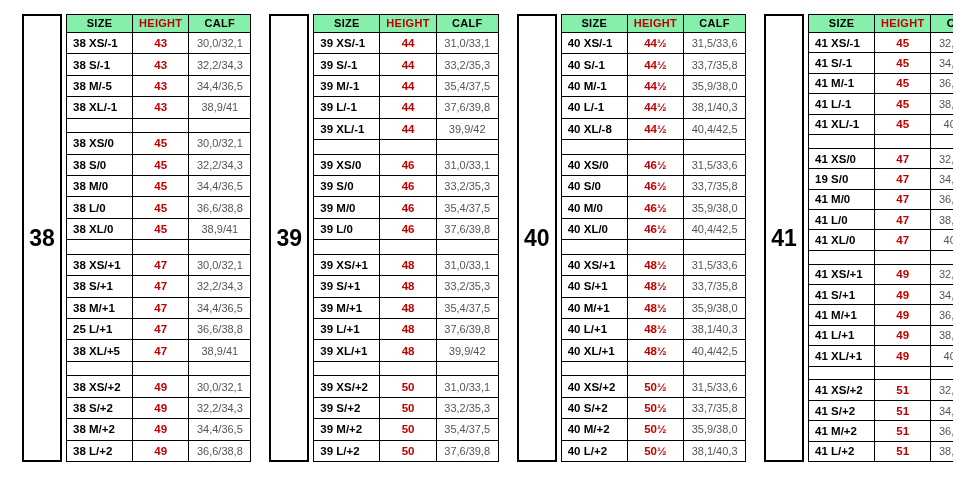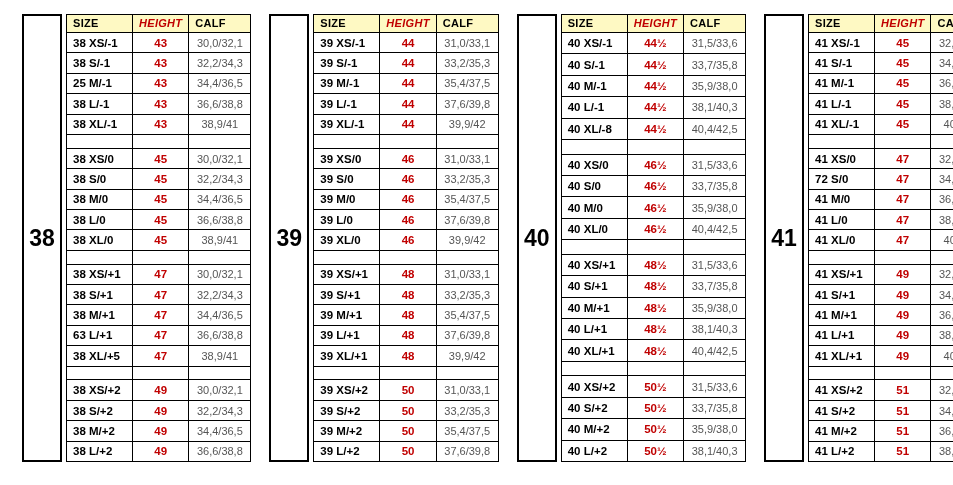--- a/index.html
+++ b/index.html
@@ -38,31 +38,31 @@
     box-sizing:border-box;
     margin-right:4px;
   }
   table.sizetable{
     border-collapse:collapse;
     font-size:11.5px;
   }
   table.sizetable th{
     font-size:11px;
     font-weight:bold;
-    text-align:left;
+    text-align:center;
     padding:2px 6px 3px 6px;
     border-bottom:1px solid #000;
     border-left:1px solid #000;
     border-right:1px solid #000;
     border-top:1px solid #000;
-    background:#fef9c3;
+    background:#86efac;
     color:#000;
     letter-spacing:.3px;
   }
-  table.sizetable th.h-height{color:#c00000;font-style:italic;}
+  table.sizetable th.h-height{color:#c00000;}
   table.sizetable th.h-calf{color:#000;}
   table.sizetable td{
     border-left:1px solid #000;
     border-right:1px solid #000;
     border-bottom:1px solid #000;
     height:19px;
     padding:0 6px;
     box-sizing:border-box;
     vertical-align:middle;
   }
@@ -114,28 +114,23 @@
             <td class="c-size">38 XS/-1</td>
             <td class="c-height">43</td>
             <td class="c-calf">30,0/32,1</td>
           </tr>
           <tr>
             <td class="c-size">38 S/-1</td>
             <td class="c-height">43</td>
             <td class="c-calf">32,2/34,3</td>
           </tr>
           <tr>
-            <td class="c-size">25 M/-1</td>
+            <td class="c-size">38 M/-5</td>
             <td class="c-height">43</td>
             <td class="c-calf">34,4/36,5</td>
-          </tr>
-          <tr>
-            <td class="c-size">38 L/-1</td>
-            <td class="c-height">43</td>
-            <td class="c-calf">36,6/38,8</td>
           </tr>
           <tr>
             <td class="c-size">38 XL/-1</td>
             <td class="c-height">43</td>
             <td class="c-calf">38,9/41</td>
           </tr>
           <tr class="spacer">
             <td class="c-size">&nbsp;</td>
             <td class="c-height">&nbsp;</td>
             <td class="c-calf">&nbsp;</td>
@@ -179,21 +174,21 @@
             <td class="c-size">38 S/+1</td>
             <td class="c-height">47</td>
             <td class="c-calf">32,2/34,3</td>
           </tr>
           <tr>
             <td class="c-size">38 M/+1</td>
             <td class="c-height">47</td>
             <td class="c-calf">34,4/36,5</td>
           </tr>
           <tr>
-            <td class="c-size">63 L/+1</td>
+            <td class="c-size">25 L/+1</td>
             <td class="c-height">47</td>
             <td class="c-calf">36,6/38,8</td>
           </tr>
           <tr>
             <td class="c-size">38 XL/+5</td>
             <td class="c-height">47</td>
             <td class="c-calf">38,9/41</td>
           </tr>
           <tr class="spacer">
             <td class="c-size">&nbsp;</td>
@@ -277,25 +272,20 @@
           <tr>
             <td class="c-size">39 M/0</td>
             <td class="c-height">46</td>
             <td class="c-calf">35,4/37,5</td>
           </tr>
           <tr>
             <td class="c-size">39 L/0</td>
             <td class="c-height">46</td>
             <td class="c-calf">37,6/39,8</td>
           </tr>
-          <tr>
-            <td class="c-size">39 XL/0</td>
-            <td class="c-height">46</td>
-            <td class="c-calf">39,9/42</td>
-          </tr>
           <tr class="spacer">
             <td class="c-size">&nbsp;</td>
             <td class="c-height">&nbsp;</td>
             <td class="c-calf">&nbsp;</td>
           </tr>
           <tr>
             <td class="c-size">39 XS/+1</td>
             <td class="c-height">48</td>
             <td class="c-calf">31,0/33,1</td>
           </tr>
@@ -506,21 +496,21 @@
             <td class="c-size">&nbsp;</td>
             <td class="c-height">&nbsp;</td>
             <td class="c-calf">&nbsp;</td>
           </tr>
           <tr>
             <td class="c-size">41 XS/0</td>
             <td class="c-height">47</td>
             <td class="c-calf">32,0/34,1</td>
           </tr>
           <tr>
-            <td class="c-size">72 S/0</td>
+            <td class="c-size">19 S/0</td>
             <td class="c-height">47</td>
             <td class="c-calf">34,2/36,3</td>
           </tr>
           <tr>
             <td class="c-size">41 M/0</td>
             <td class="c-height">47</td>
             <td class="c-calf">36,4/38,5</td>
           </tr>
           <tr>
             <td class="c-size">41 L/0</td>

